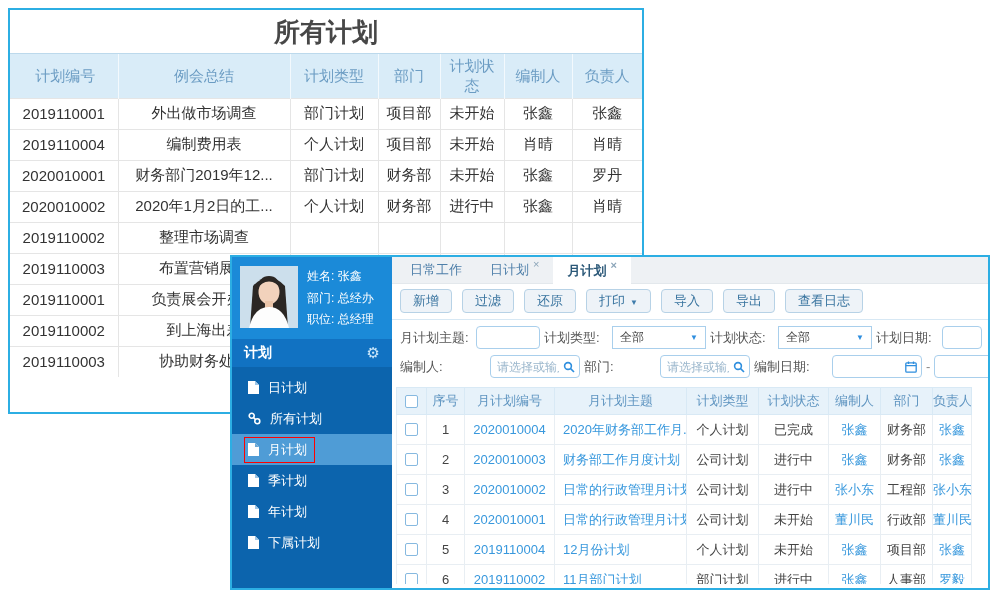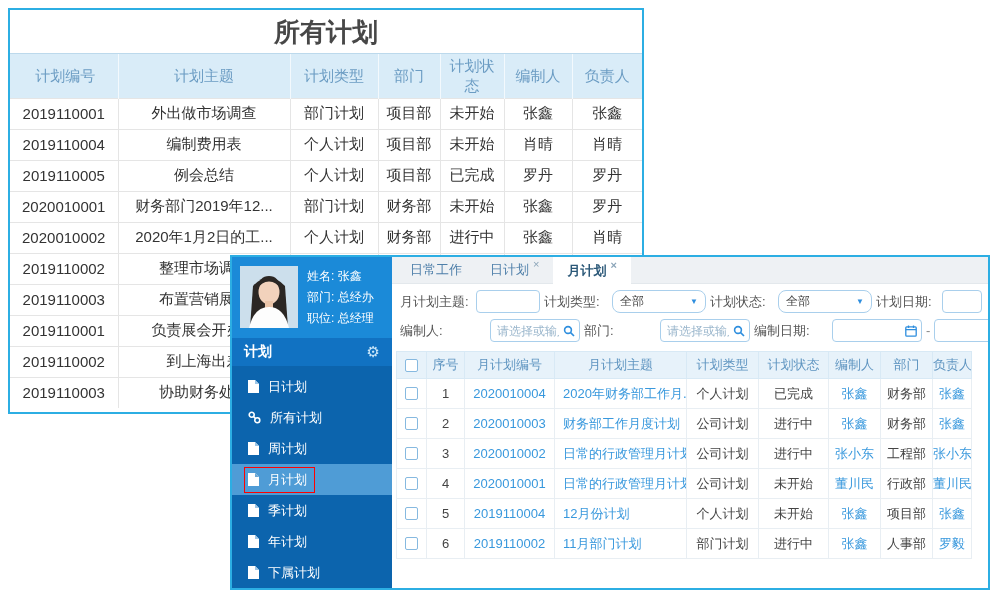--- a/index.html
+++ b/index.html
@@ -58,21 +58,21 @@
          cursor:pointer; white-space:nowrap; }
   .btn .caret { font-size:8px; color:#3f7cab; margin-left:5px; }
 
   .filters { flex:none; padding:3px 6px 4px 8px; font-size:13px; color:#555; overflow:hidden; }
   .f-row { display:flex; align-items:center; height:29px; gap:4px; white-space:nowrap; }
   .f-label { text-align:left; flex:none; }
   .inp { height:23px; border:1px solid #a9cfec; border-radius:4px; background:#fff;
          font-size:12px; color:#333; padding:0 6px; outline:none; min-width:0;
          font-family:"Liberation Sans","DejaVu Sans",sans-serif; }
   .inp::placeholder { color:#9ab6cc; }
-  .sel { height:23px; border:1px solid #a9cfec; border-radius:8px; background:#fff;
+  .sel { height:23px; border:1px solid #a9cfec; border-radius:0; background:#fff;
          display:flex; align-items:center; justify-content:space-between;
          padding:0 7px; font-size:12px; color:#444; cursor:pointer; flex:none; }
   .sel .caret { font-size:8px; color:#2e8ede; }
   .iconbox { position:relative; flex:none; display:flex; align-items:center; }
   .iconbox .inp { width:100%; padding-right:20px; }
   .iconbox svg { position:absolute; right:5px; }
 
   
   .fg-table-wrap { flex:1; margin:2px 16px 4px 4px; overflow:hidden; }
   table.fg-table { width:100%; border-collapse:collapse; table-layout:fixed;
@@ -97,21 +97,21 @@
         <col style="width:172px">
         <col style="width:88px">
       <col style="width:62px">
         <col style="width:64px">
         <col style="width:68px">
         <col>
     </colgroup>
     <thead>
       <tr>
         <th>计划编号</th>
-        <th>计划主题</th>
+        <th>例会总结</th>
         <th>计划类型</th>
         <th>部门</th>
         <th>计划状态</th>
         <th>编制人</th>
         <th>负责人</th>
       </tr>
     </thead>
     <tbody>
 
     <tr>
@@ -124,29 +124,20 @@
         <td>张鑫</td>
       </tr>
         <tr>
         <td>2019110004</td>
         <td>编制费用表</td>
         <td>个人计划</td>
         <td>项目部</td>
         <td>未开始</td>
         <td>肖晴</td>
         <td>肖晴</td>
-      </tr>
-        <tr>
-        <td>2019110005</td>
-        <td>例会总结</td>
-        <td>个人计划</td>
-        <td>项目部</td>
-        <td>已完成</td>
-        <td>罗丹</td>
-        <td>罗丹</td>
       </tr>
         <tr>
         <td>2020010001</td>
         <td>财务部门2019年12...</td>
         <td>部门计划</td>
         <td>财务部</td>
         <td>未开始</td>
         <td>张鑫</td>
         <td>罗丹</td>
       </tr>
@@ -249,62 +240,53 @@
             <svg width="13" height="13" viewBox="0 0 14 14">
               <g stroke="#fff" stroke-width="1.7" fill="none">
                 <circle cx="4" cy="4" r="2.7"></circle>
                 <circle cx="10" cy="10" r="2.7"></circle>
                 <path d="M5.8 5.8 L8.2 8.2"></path>
               </g>
             </svg>
         <span>所有计划</span>
           </span>
       </div>
+      <div class="menu-item active">
+        <span class="mi-inner">
+            <svg width="11" height="13" viewBox="0 0 11 13">
+              <path d="M0 0 h7 l4 4 v9 h-11 z" fill="#fff"></path>
+              <path d="M7 0 l4 4 h-4 z" fill="#6ea8d4"></path>
+            </svg>
+        <span>月计划</span>
+          </span>
+      </div>
       <div class="menu-item">
         <span class="mi-inner">
             <svg width="11" height="13" viewBox="0 0 11 13">
               <path d="M0 0 h7 l4 4 v9 h-11 z" fill="#fff"></path>
               <path d="M7 0 l4 4 h-4 z" fill="#9cc6e8"></path>
             </svg>
-        <span>周计划</span>
-          </span>
-      </div>
-      <div class="menu-item active">
-        <span class="mi-inner">
-            <svg width="11" height="13" viewBox="0 0 11 13">
-              <path d="M0 0 h7 l4 4 v9 h-11 z" fill="#fff"></path>
-              <path d="M7 0 l4 4 h-4 z" fill="#6ea8d4"></path>
-            </svg>
-        <span>月计划</span>
+        <span>季计划</span>
           </span>
       </div>
       <div class="menu-item">
         <span class="mi-inner">
             <svg width="11" height="13" viewBox="0 0 11 13">
               <path d="M0 0 h7 l4 4 v9 h-11 z" fill="#fff"></path>
               <path d="M7 0 l4 4 h-4 z" fill="#9cc6e8"></path>
             </svg>
-        <span>季计划</span>
+        <span>年计划</span>
           </span>
       </div>
       <div class="menu-item">
         <span class="mi-inner">
             <svg width="11" height="13" viewBox="0 0 11 13">
               <path d="M0 0 h7 l4 4 v9 h-11 z" fill="#fff"></path>
               <path d="M7 0 l4 4 h-4 z" fill="#9cc6e8"></path>
             </svg>
-        <span>年计划</span>
-          </span>
-      </div>
-      <div class="menu-item">
-        <span class="mi-inner">
-            <svg width="11" height="13" viewBox="0 0 11 13">
-              <path d="M0 0 h7 l4 4 v9 h-11 z" fill="#fff"></path>
-              <path d="M7 0 l4 4 h-4 z" fill="#9cc6e8"></path>
-            </svg>
         <span>下属计划</span>
           </span>
       </div>
     </nav>
   </aside>
 
   <main class="content">
 
     <div class="tabbar">
       <div class="tab">
@@ -313,20 +295,31 @@
       <div class="tab">
         <span>日计划</span>
         <span class="close">×</span>
       </div>
       <div class="tab active">
         <span>月计划</span>
         <span class="close">×</span>
       </div>
     </div>
 
+    <div class="toolbar">
+      <button class="btn">新增</button>
+      <button class="btn">过滤</button>
+      <button class="btn">还原</button>
+      <button class="btn">
+        <span>打印</span><span class="caret">▼</span>
+      </button>
+      <button class="btn">导入</button>
+      <button class="btn">导出</button>
+      <button class="btn">查看日志</button>
+    </div>
 
     <div class="filters">
       <div class="f-row">
         <span class="f-label" style="width:72px">月计划主题:</span>
         <input class="inp" style="width: 102px;">
         <span class="f-label" style="width:64px">计划类型:</span>
         <div class="sel" style="width:94px">
           <span>全部</span>
           <span class="caret">▼</span>
         </div>

